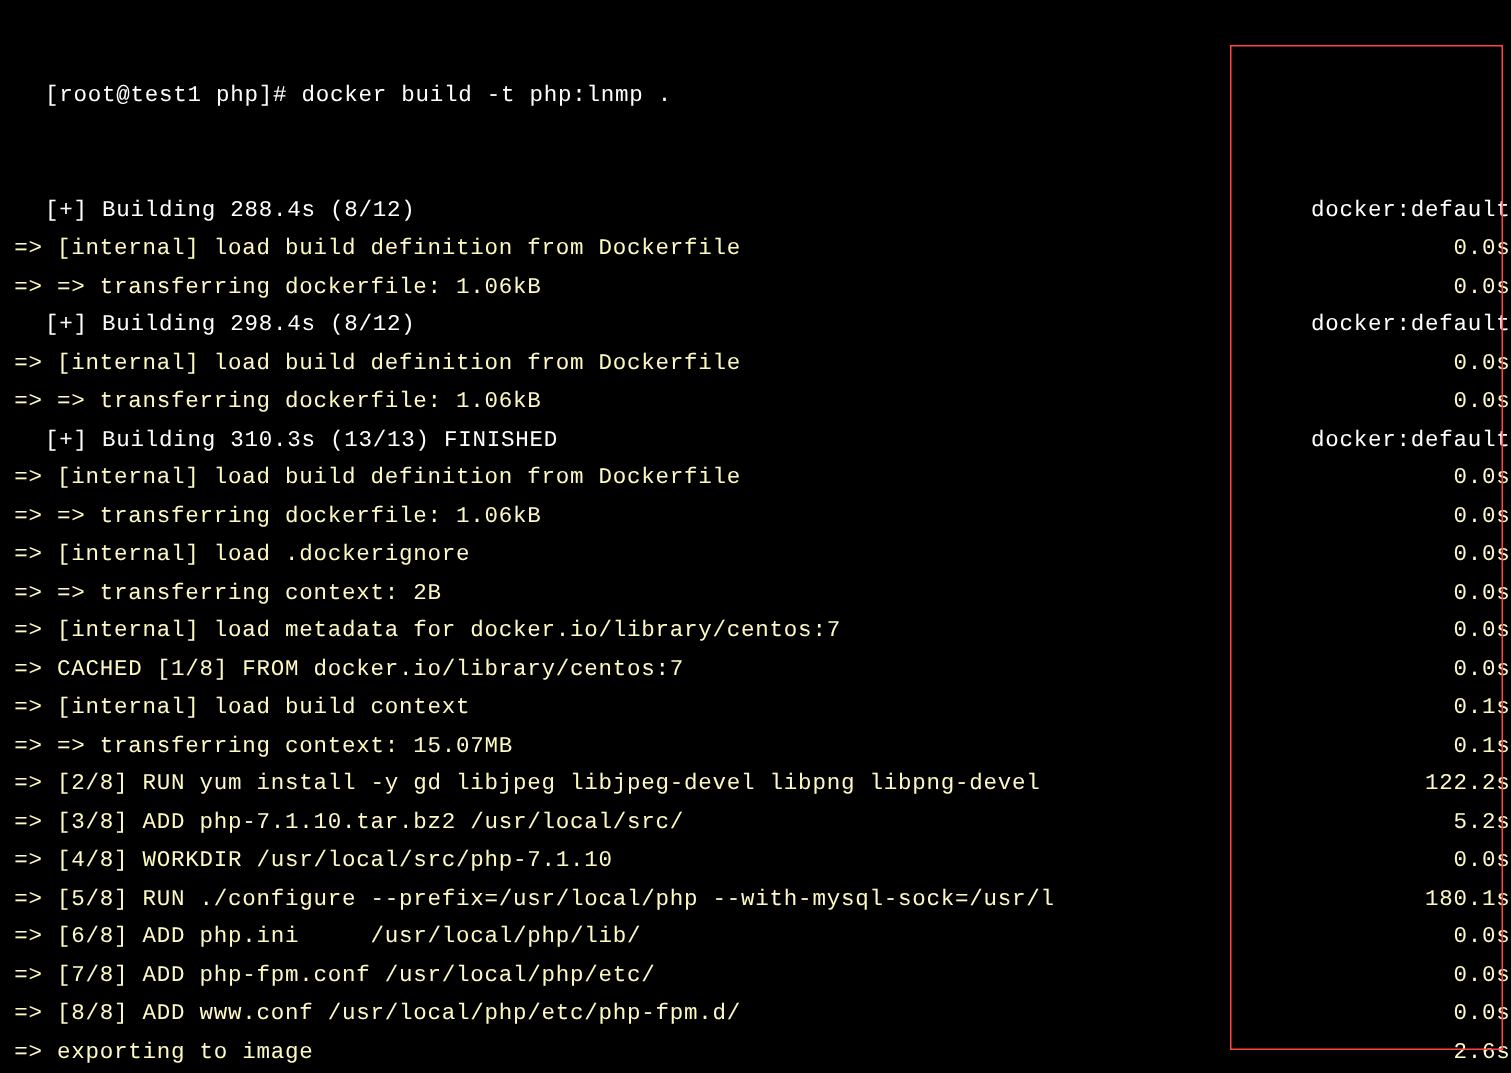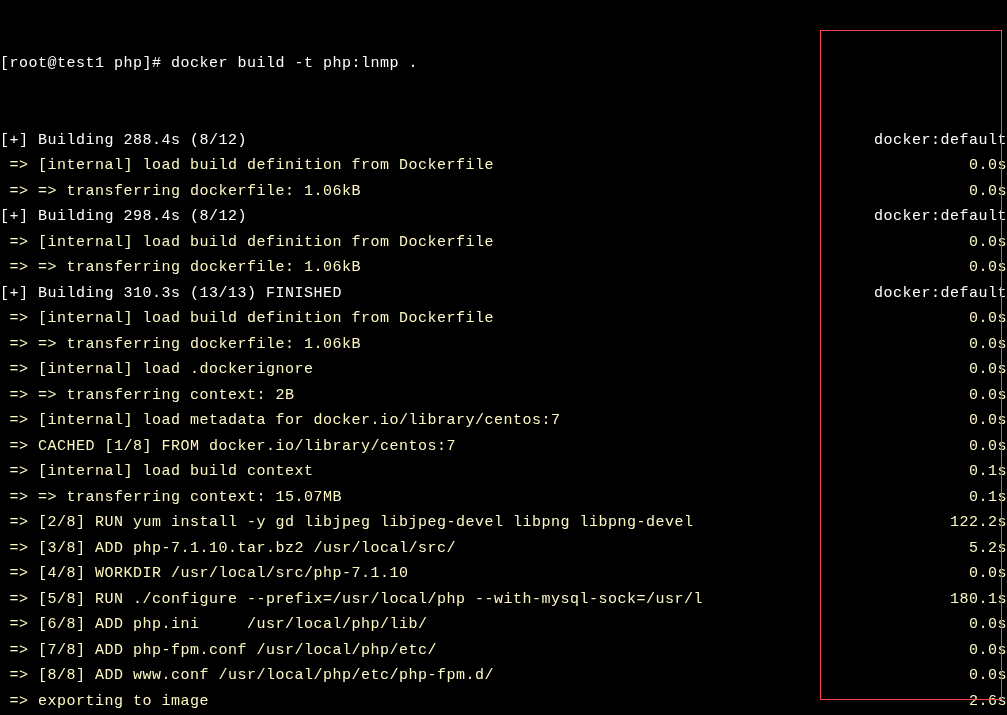--- a/index.html
+++ b/index.html
@@ -28,21 +28,21 @@
       justify-content: space-between;
       white-space: pre;
     }
     .left {
       white-space: pre;
     }
     .right {
       white-space: pre;
       text-align: center;
     }
-    .white { color: #ffffff; }
+    .white { color: #ffffff; padding-left: 30px; }
     .blue { color: #fef9c3; }
     .box-overlay {
       position: absolute;
       border: 1px solid #ff4444;
       left: 820px;
       top: 30px;
       width: 182px;
       height: 670px;
       pointer-events: none;
     }

